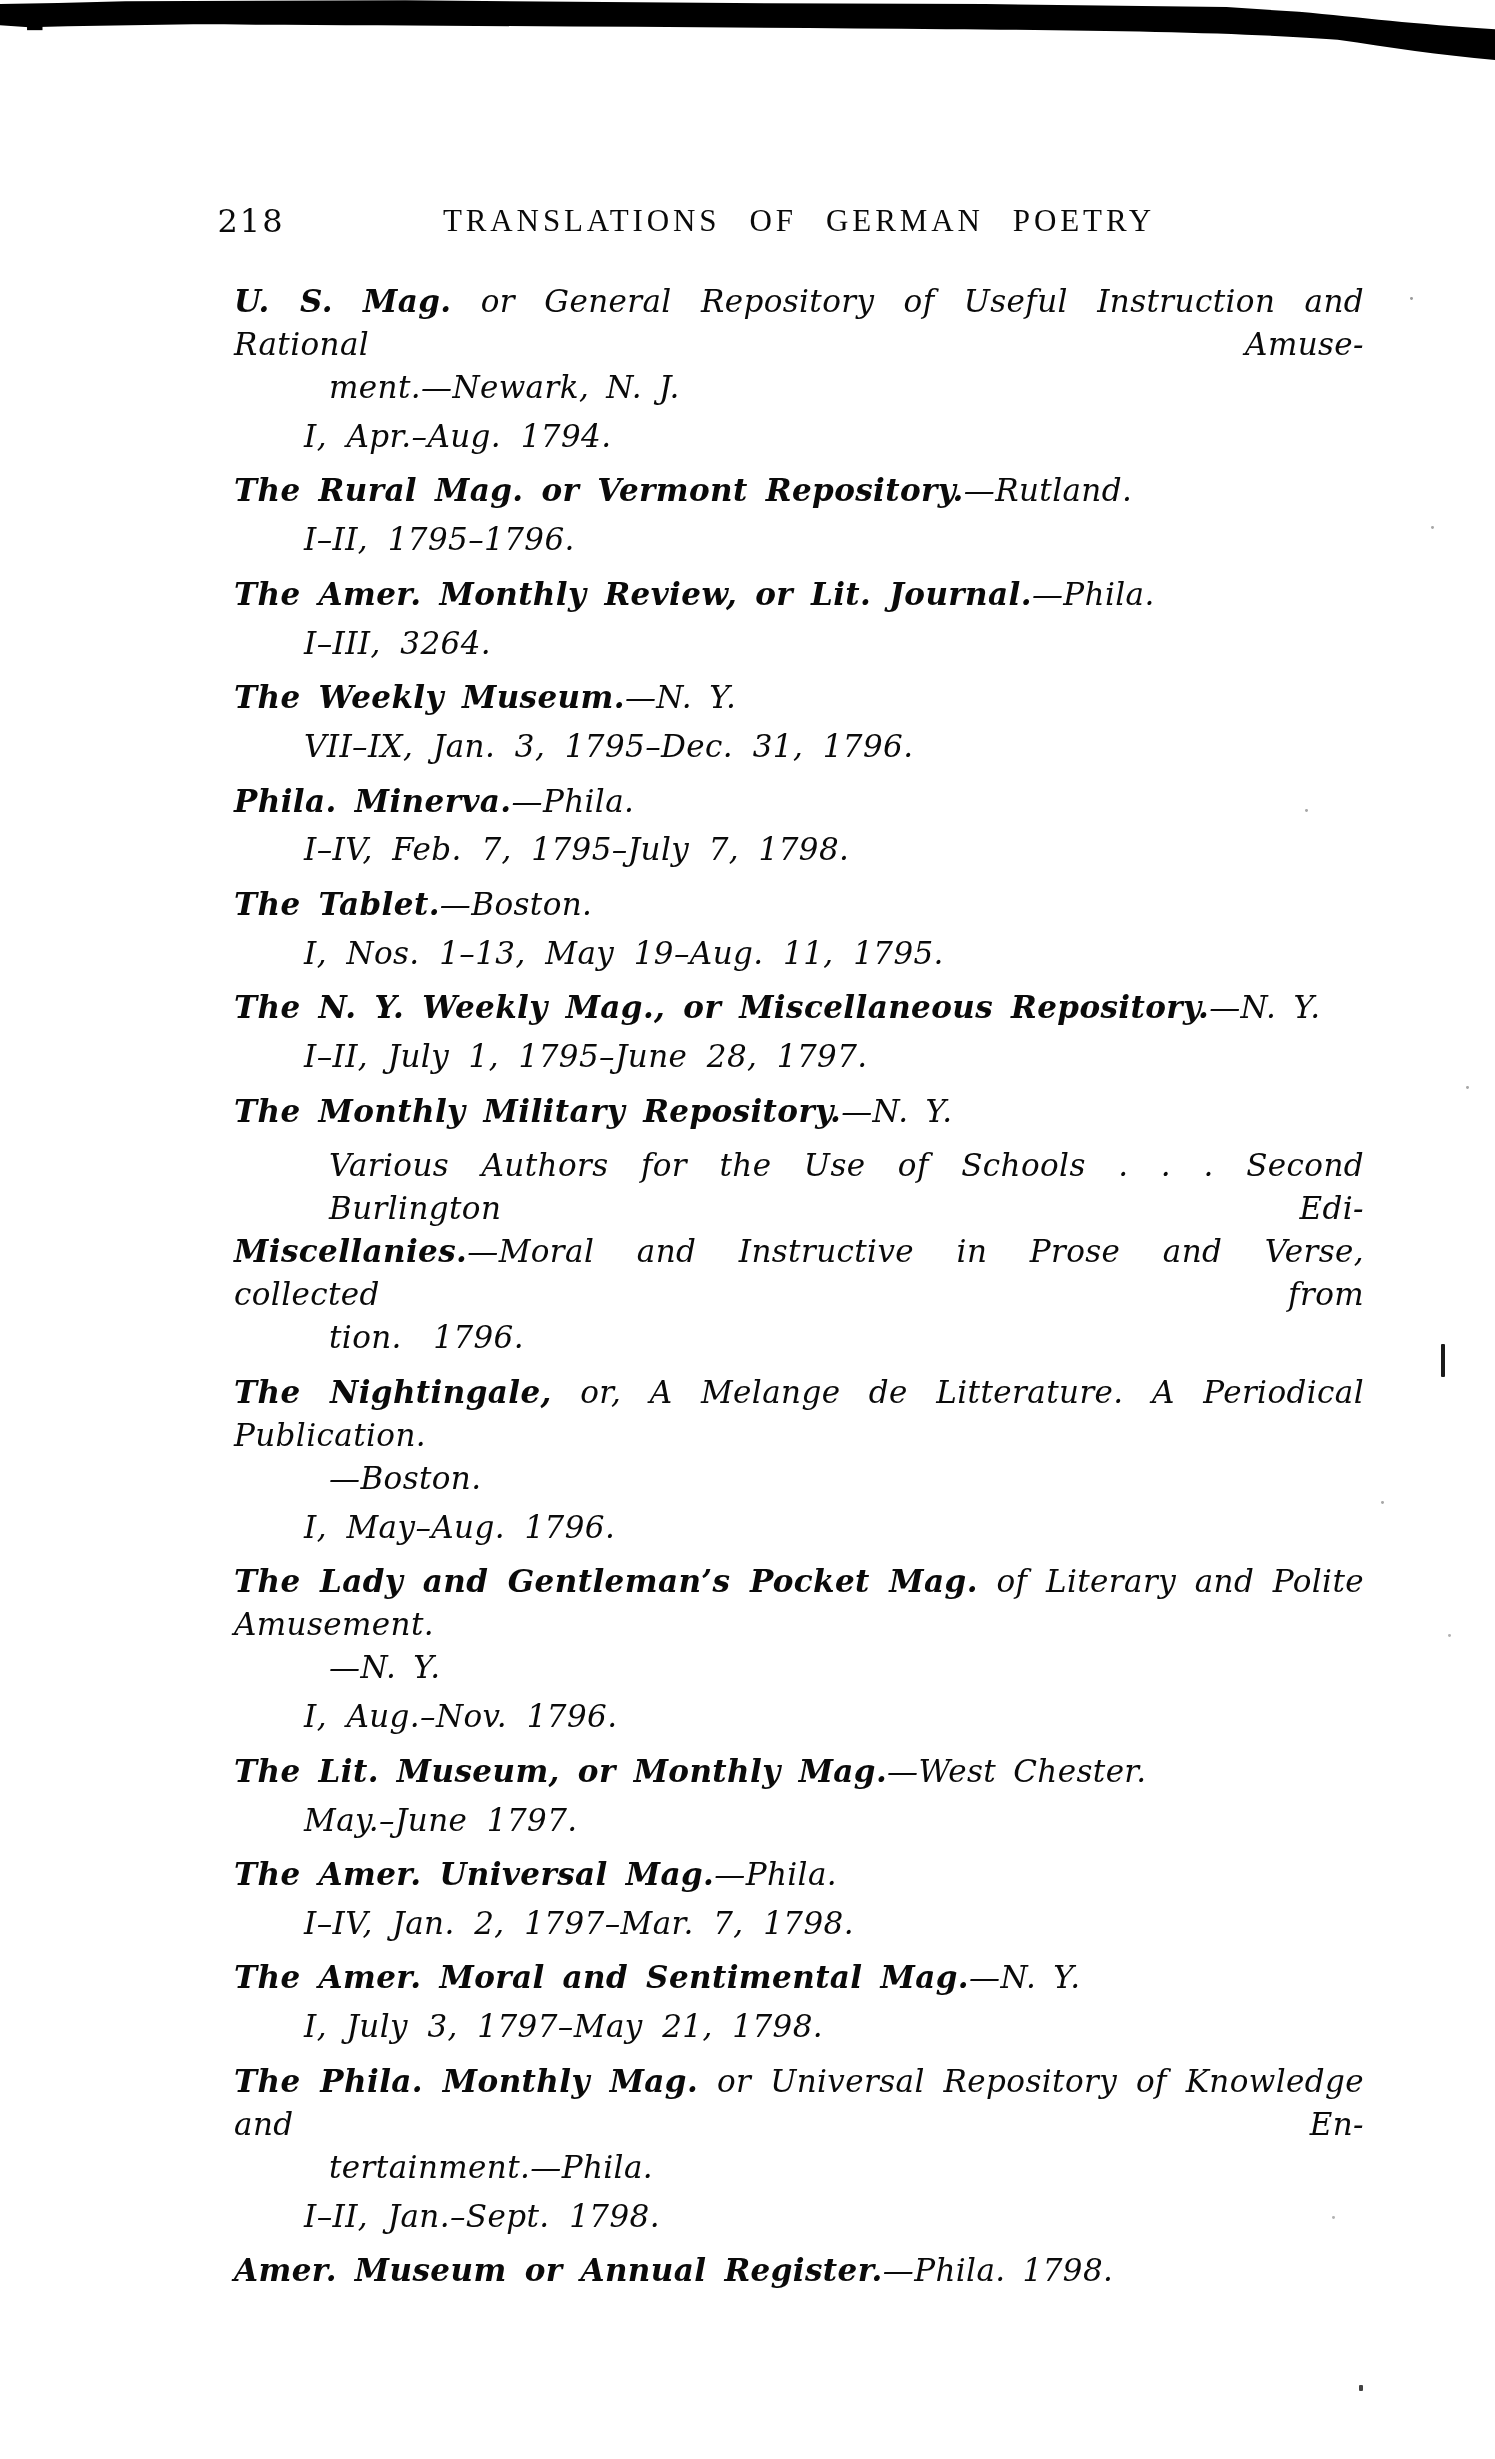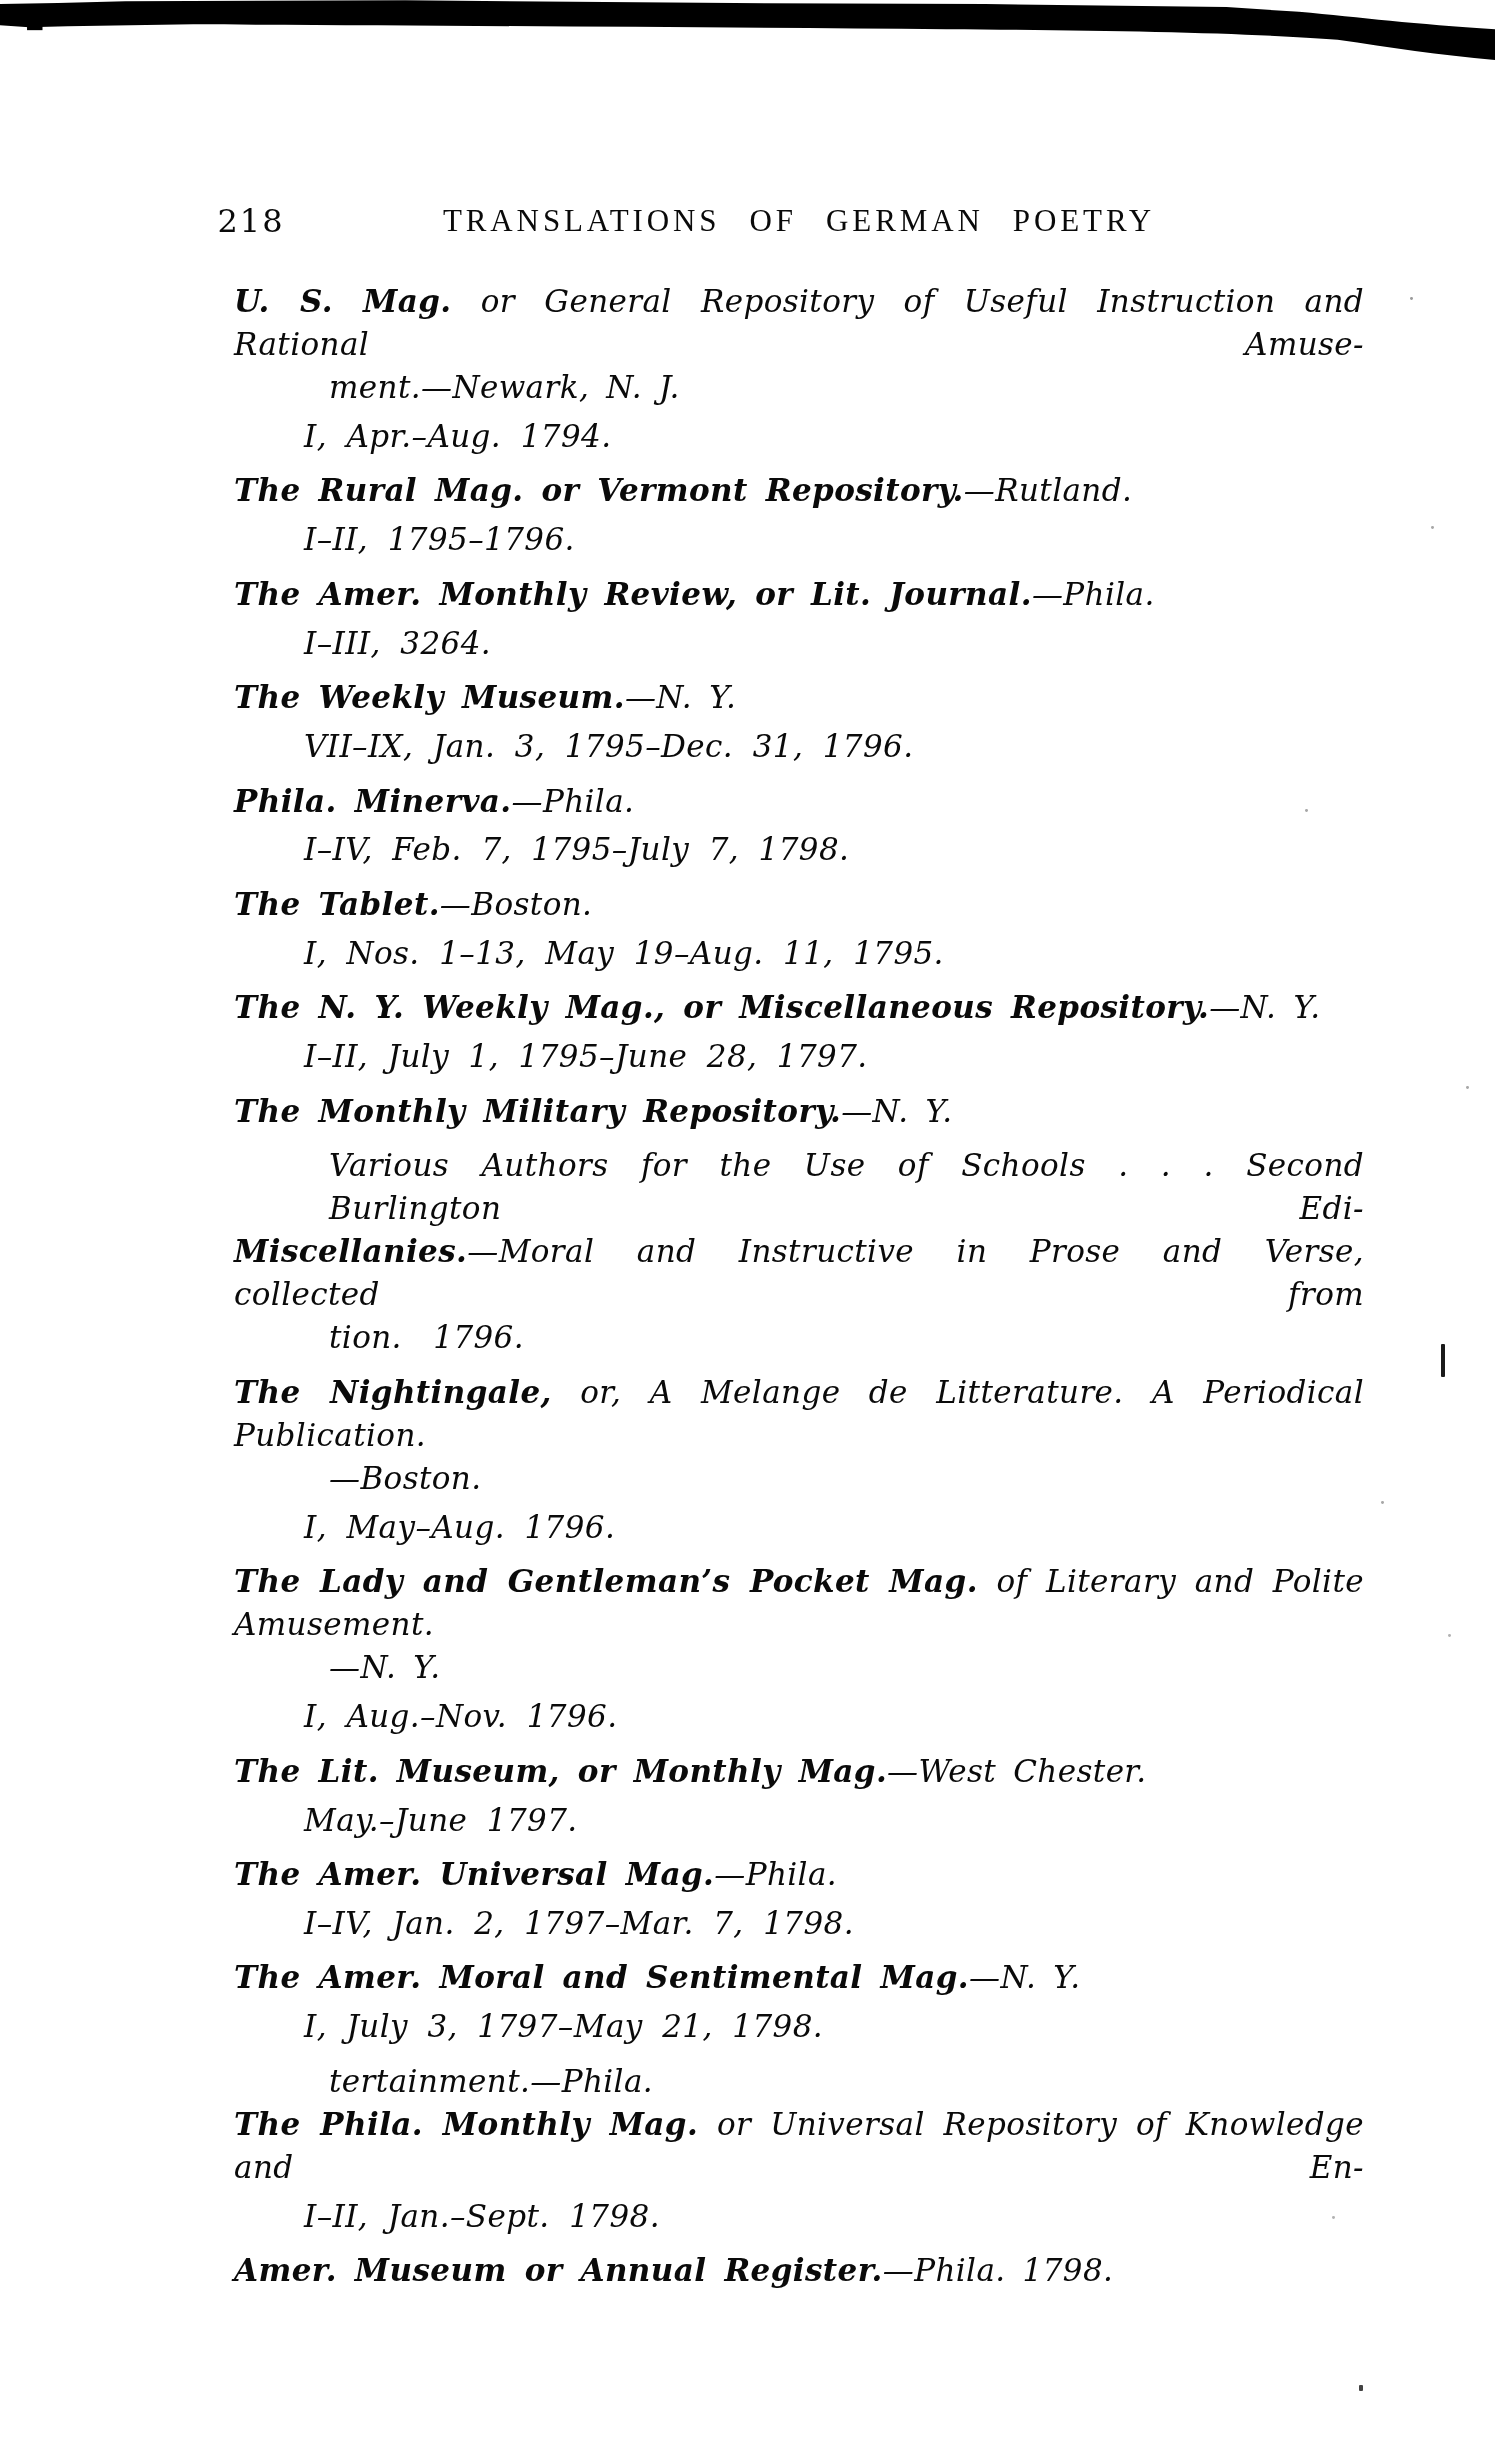--- a/index.html
+++ b/index.html
@@ -126,22 +126,22 @@
         </div>
         <div class="entry">
           <div class="line head"><span class="bold">The Amer. Universal Mag.</span><span>—Phila.</span></div>
           <div class="line date"><span>I–IV, Jan. 2, 1797–Mar. 7, 1798.</span></div>
         </div>
         <div class="entry">
           <div class="line head"><span class="bold">The Amer. Moral and Sentimental Mag.</span><span>—N. Y.</span></div>
           <div class="line date"><span>I, July 3, 1797–May 21, 1798.</span></div>
         </div>
         <div class="entry">
+          <div class="line head fill"><span class="bold">The Phila. Monthly Mag.</span><span> or Universal Repository of Knowledge and En-</span></div>
           <div class="line cont"><span>tertainment.—Phila.</span></div>
-          <div class="line head fill"><span class="bold">The Phila. Monthly Mag.</span><span> or Universal Repository of Knowledge and En-</span></div>
           <div class="line date"><span>I–II, Jan.–Sept. 1798.</span></div>
         </div>
         <div class="entry">
           <div class="line head"><span class="bold">Amer. Museum or Annual Register.</span><span>—Phila. 1798.</span></div>
         </div>
       </div>
   </div>
 
   <div class="mark-bar"></div>
 

